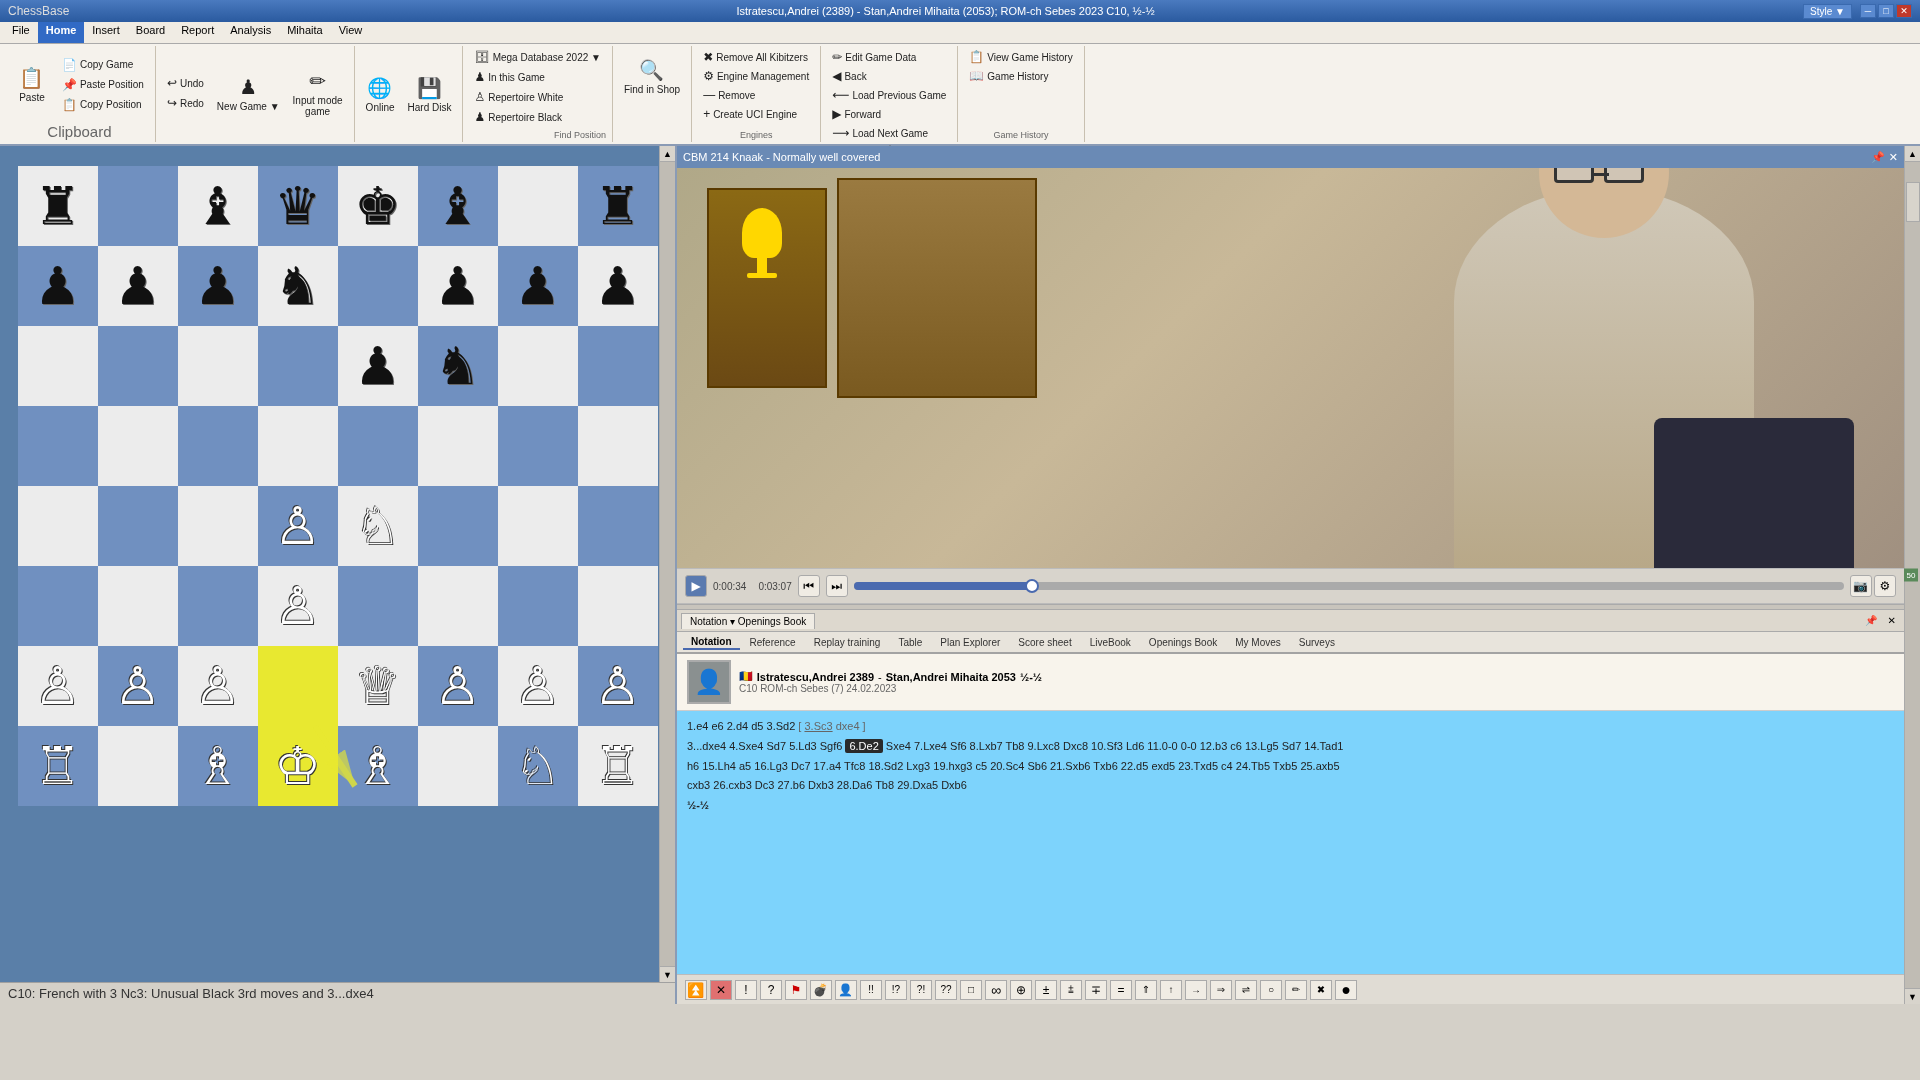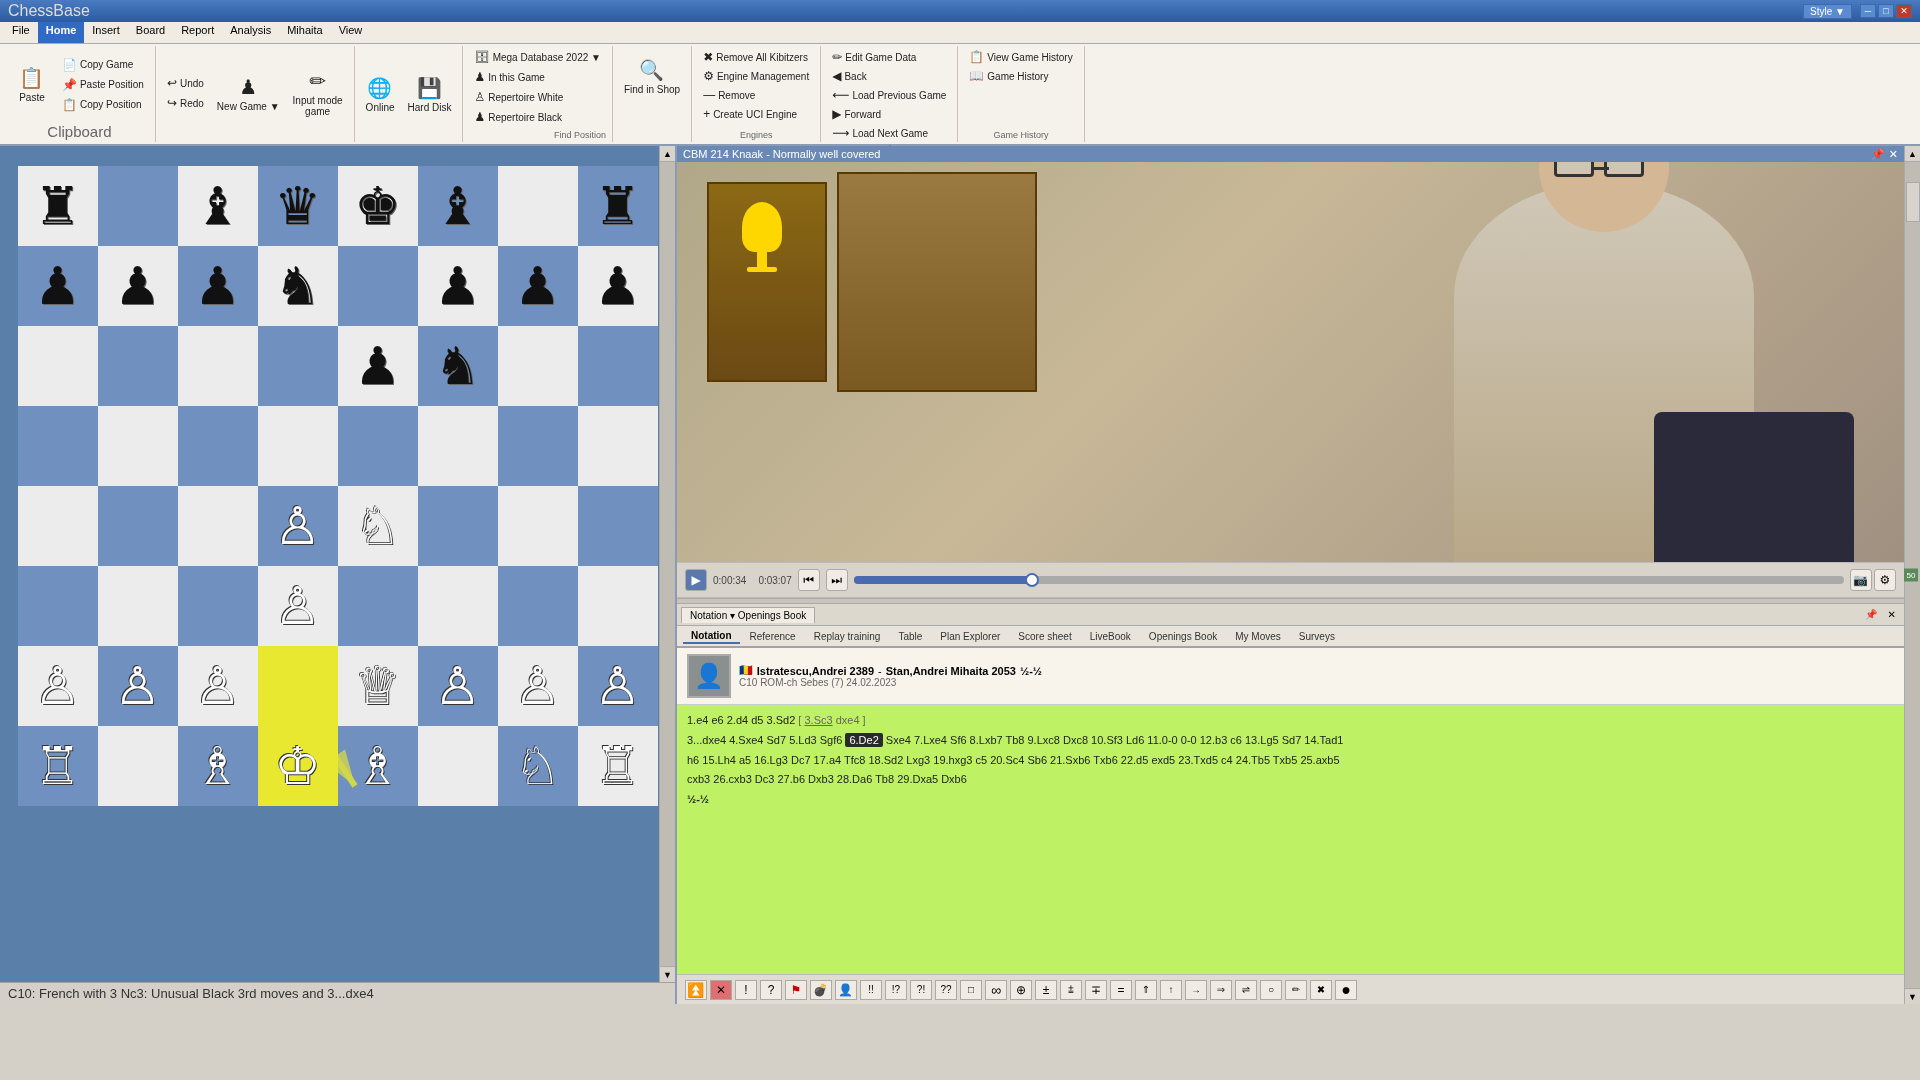--- a/index.html
+++ b/index.html
@@ -320,21 +320,22 @@
       background: #c8c4bc;
       border-left: 1px solid #aaa;
       display: flex;
       flex-direction: column;
     }
   </style>
 </head>
 <body>
 
 <div id="titlebar">
-  <div style="width:80px; font-size:16px; color:#ddd;">ChessBase</div>
+  <div style="width:80px; font-size:12px; color:#ddd;">ChessBase</div>
+  <div id="titlebar-title">Istratescu,Andrei (2389) - Stan,Andrei Mihaita (2053); ROM-ch Sebes 2023  C10, ½-½</div>
   <div style="display:flex; align-items:center; gap:8px;">
     <span style="font-size:10px; cursor:pointer; padding:1px 6px; background:#5a8ad0; border:1px solid #3a6aaf;">Style ▼</span>
     <div id="titlebar-controls">
       <div class="titlebar-btn">─</div>
       <div class="titlebar-btn">□</div>
       <div class="titlebar-btn" style="background:#c0392b;">✕</div>
     </div>
   </div>
 </div>
 
@@ -655,21 +656,21 @@
 
     <div style="position:absolute; right:0; top:0; bottom:22px; width:16px; background:#c8c4bc; border-left:1px solid #aaa; display:flex; flex-direction:column;">
       <div style="height:16px; background:#d8d4cc; border-bottom:1px solid #aaa; display:flex; align-items:center; justify-content:center; cursor:pointer; font-size:9px;">▲</div>
       <div style="flex:1; background:#c0bcb4;"></div>
       <div style="height:16px; background:#d8d4cc; border-top:1px solid #aaa; display:flex; align-items:center; justify-content:center; cursor:pointer; font-size:9px;">▼</div>
     </div>
   </div>
 
   <div id="right-panel" style="flex:1; display:flex; flex-direction:column; background:#f0ece4; border-left:2px solid #8a9bb5;">
 
-    <div id="panel-titlebar" style="height:16px; background:#6a8ab5; display:flex; align-items:center; justify-content:space-between; padding:0 6px; color:white; font-size:11px;">
+    <div id="panel-titlebar" style="height:22px; background:#6a8ab5; display:flex; align-items:center; justify-content:space-between; padding:0 6px; color:white; font-size:11px;">
       <span>CBM 214 Knaak - Normally well covered</span>
       <div style="display:flex; gap:4px;">
         <span style="cursor:pointer;">📌</span>
         <span style="cursor:pointer;">✕</span>
       </div>
     </div>
 
     <div id="video-area" style="height:400px; background:#888; position:relative; overflow:hidden;">
 
       <div style="width:100%; height:100%; background:linear-gradient(135deg, #b0a888 0%, #c8b898 40%, #a09080 100%); position:relative;">
@@ -750,21 +751,21 @@
           <span style="font-weight:bold;">½-½</span>
         </div>
         <div style="color:#666; font-size:10px;">
           <span>C10</span>
           <span> ROM-ch Sebes (7)</span>
           <span> 24.02.2023</span>
         </div>
       </div>
     </div>
 
-    <div id="notation-text" style="flex:1; padding:6px 10px; font-size:11px; line-height:1.8; overflow-y:auto; background:#bef264; color:#222;">
+    <div id="notation-text" style="flex:1; padding:6px 10px; font-size:11px; line-height:1.8; overflow-y:auto; background:#7dd3fc; color:#222;">
       <span>1.e4  e6  2.d4  d5  3.Sd2</span>
       <span style="color:#666;"> [ </span>
       <span style="color:#666; text-decoration:underline;">3.Sc3</span>
       <span style="color:#666;"> dxe4 ]</span>
       <br>
       <span>3...dxe4  4.Sxe4  Sd7  5.Ld3  Sgf6  </span>
       <span style="background:#2a2a2a; color:white; padding:1px 4px; border-radius:2px;">6.De2</span>
       <span>  Sxe4  7.Lxe4  Sf6  8.Lxb7  Tb8  9.Lxc8  Dxc8  10.Sf3  Ld6  11.0-0  0-0  12.b3  c6  13.Lg5  Sd7  14.Tad1</span>
       <br>
       <span>h6  15.Lh4  a5  16.Lg3  Dc7  17.a4  Tfc8  18.Sd2  Lxg3  19.hxg3  c5  20.Sc4  Sb6  21.Sxb6  Txb6  22.d5  exd5  23.Txd5  c4  24.Tb5  Txb5  25.axb5</span>

